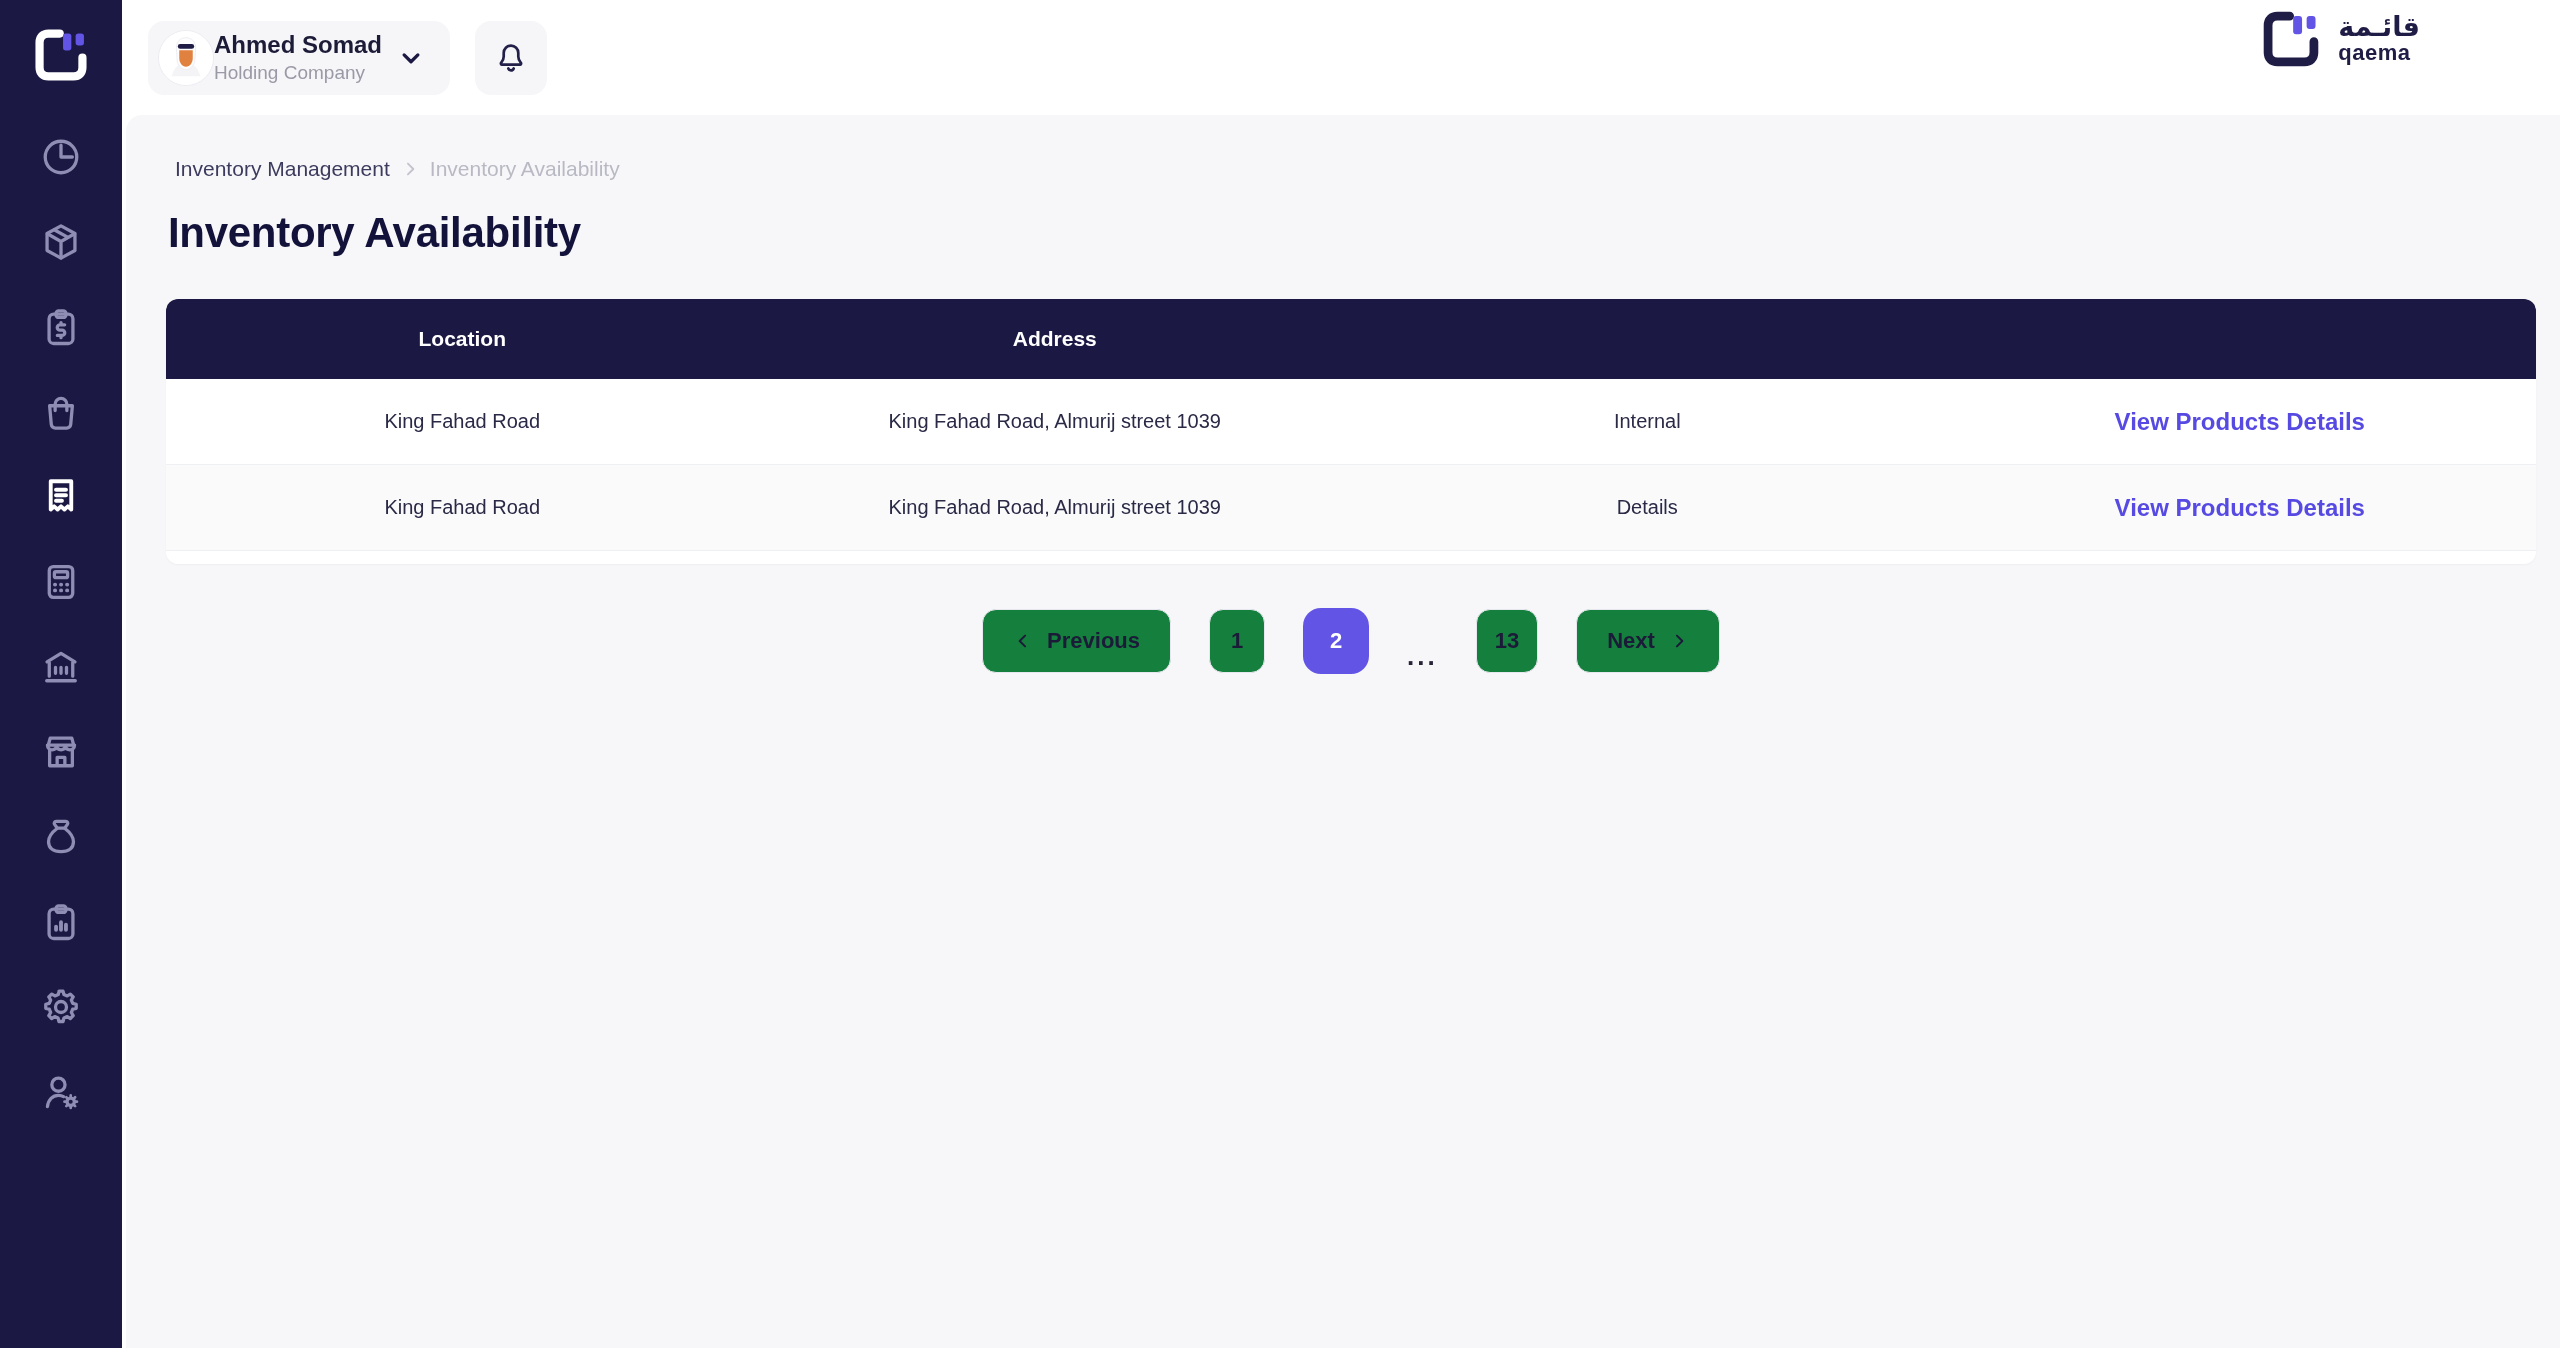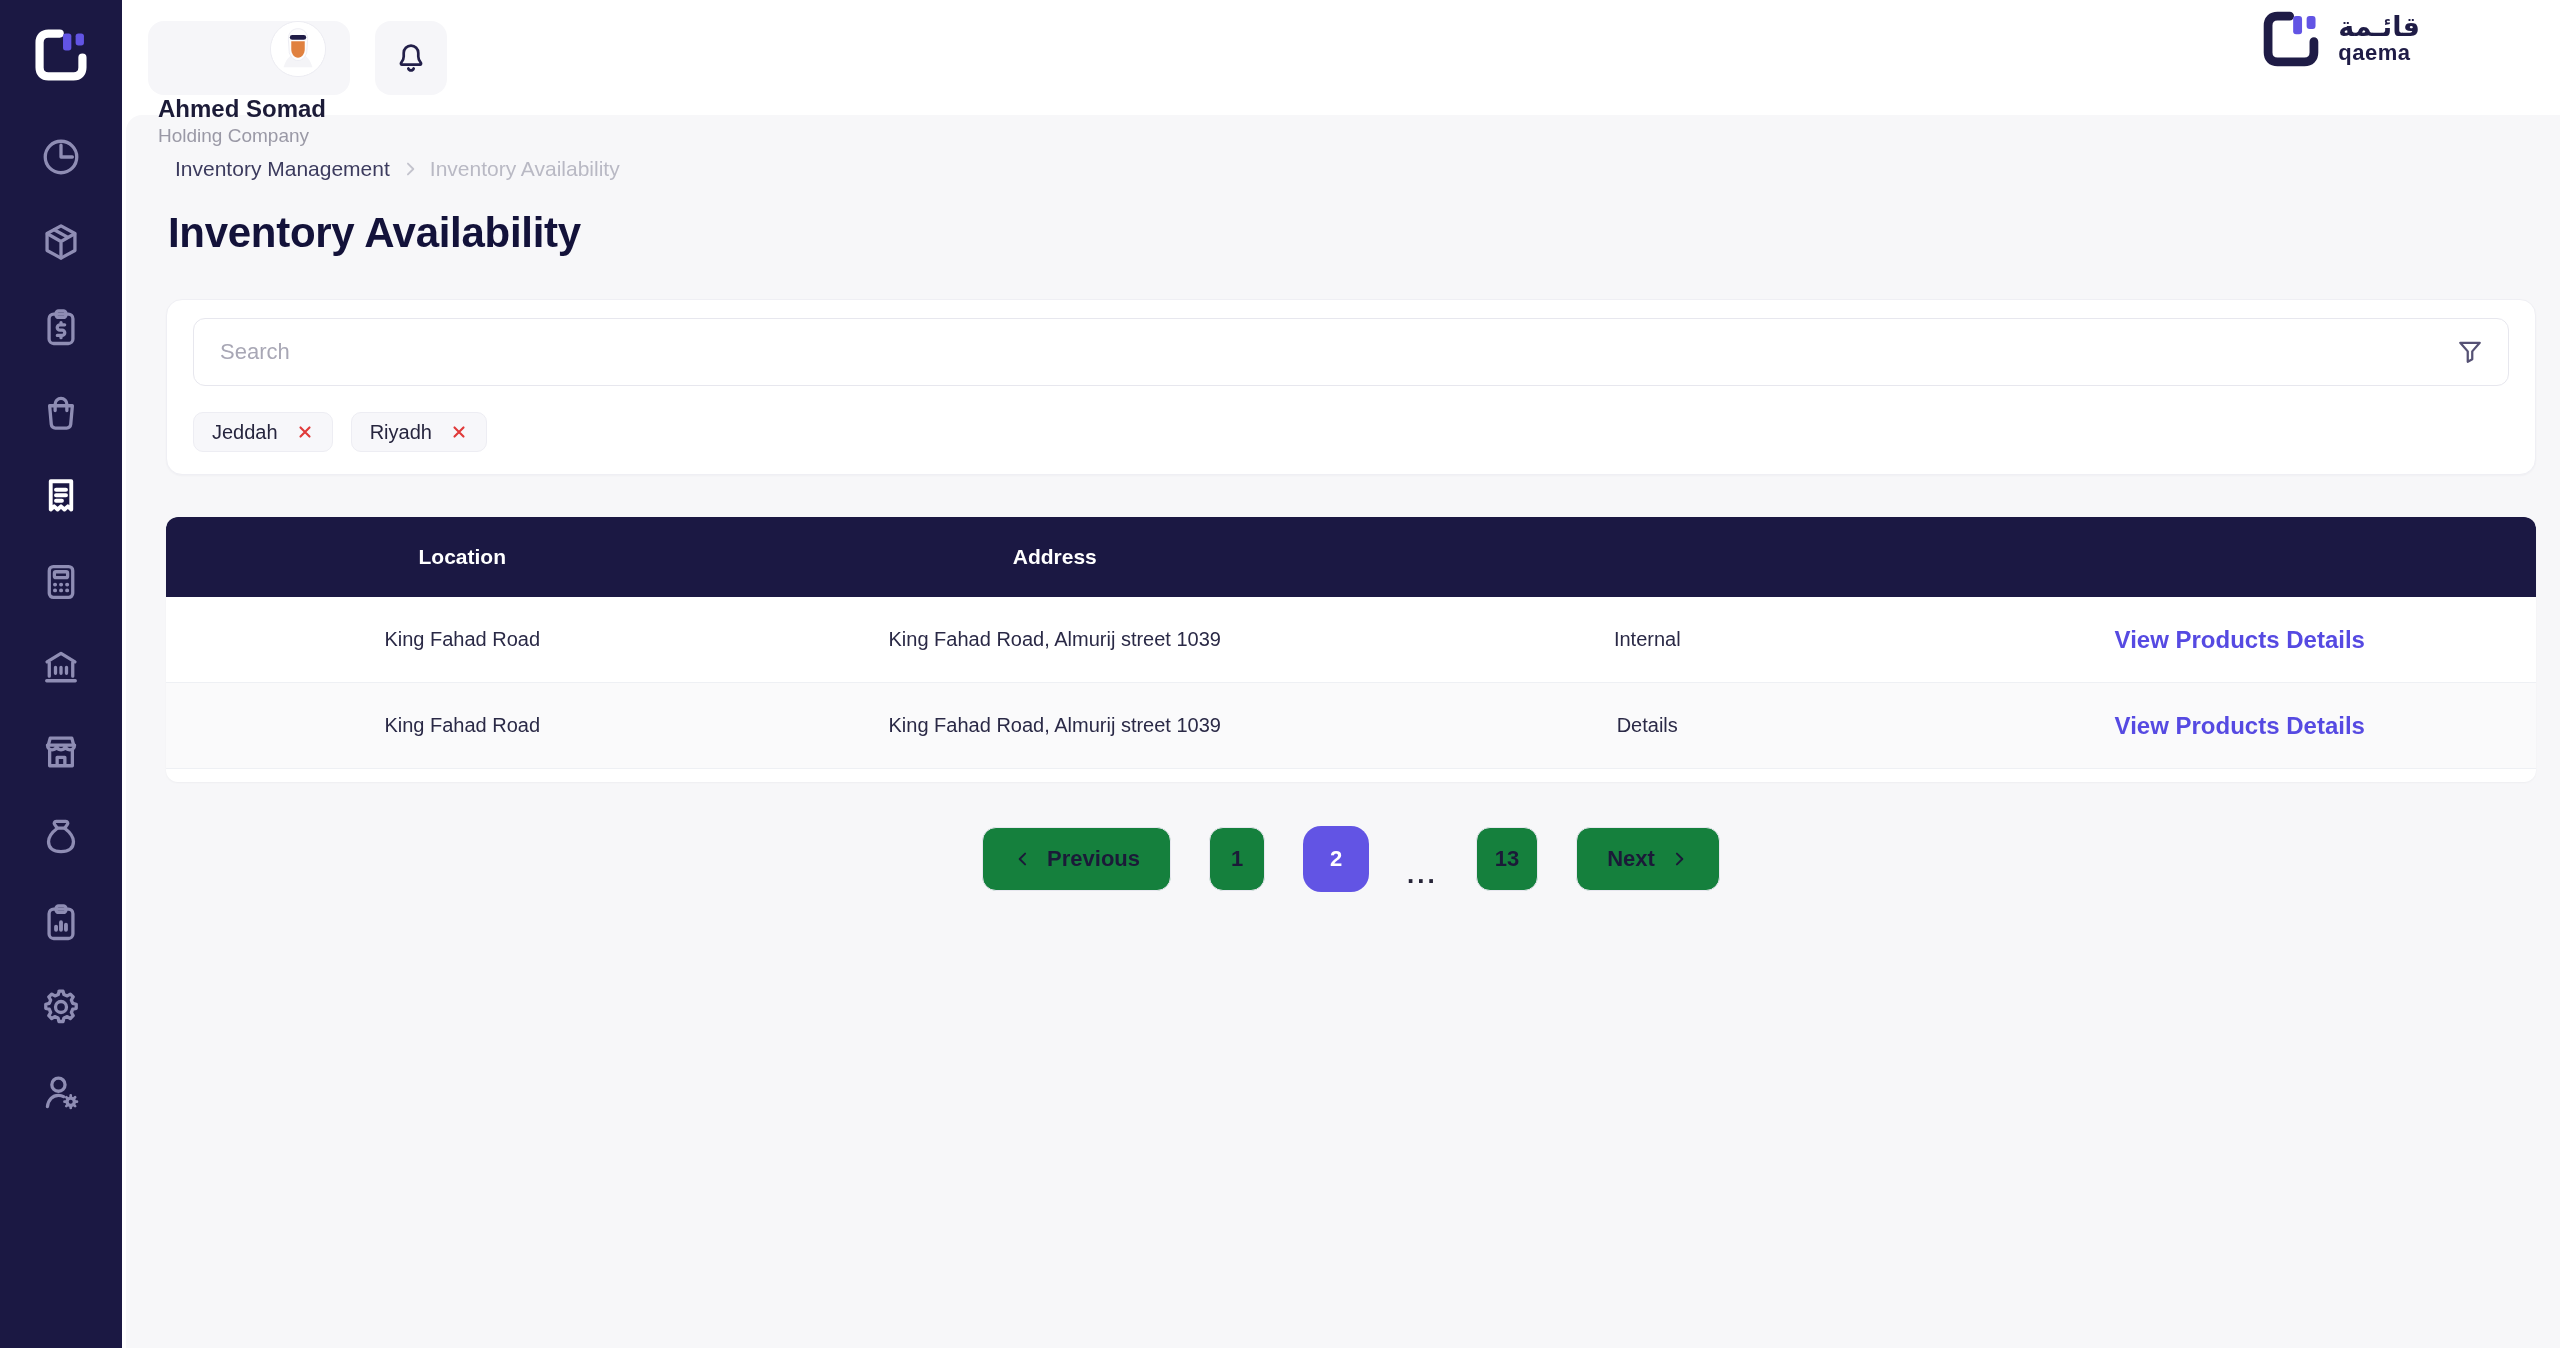--- a/index.html
+++ b/index.html
@@ -17,22 +17,22 @@
   .side-nav { margin-top: 50px; display: flex; flex-direction: column; gap: 39px; align-items: center; }
   .nav-item { width: 46px; height: 46px; display: flex; align-items: center; justify-content: center; cursor: pointer; }
   .nav-item svg { width: 44px; height: 44px; stroke: #8f8db4; fill: none; stroke-width: 1.8; stroke-linecap: round; stroke-linejoin: round; }
   .nav-item.active svg { stroke: #ffffff; stroke-width: 2.1; }
 
   
   .main { flex: 1; display: flex; flex-direction: column; background: #ffffff; min-width: 0; }
   .topbar { height: 115px; background: #ffffff; display: flex; align-items: center; padding-left: 26px; position: relative; flex: 0 0 115px; }
 
   .user-chip {
-    display: flex; align-items: flex-end; gap: 18px; background: #f6f6f9;
-    border-radius: 16px; height: 74px; padding: 0 24px 0 10px; cursor: pointer; flex-direction: column;
+    display: flex; align-items: center; background: #f6f6f9;
+    border-radius: 16px; height: 74px; padding: 0 24px 0 10px; cursor: pointer;
   }
   .avatar { width: 56px; height: 56px; border-radius: 50%; overflow: hidden; background: #ffffff; border: 1px solid #ececf2; flex: 0 0 56px; }
   .user-text .name { font-size: 24px; font-weight: 700; color: #1c1b38; line-height: 1.15; }
   .user-text .role { font-size: 19px; color: #9a99a6; margin-top: 3px; }
   .chev-down { width: 30px; height: 30px; margin-left: 14px; }
 
   .bell-btn {
     margin-left: 25px; width: 72px; height: 74px; background: #f6f6f9; border: none;
     border-radius: 16px; display: flex; align-items: center; justify-content: center; cursor: pointer;
   }
@@ -254,42 +254,20 @@
       <div class="breadcrumb">
         <span class="crumb-current">Inventory Management</span>
         <svg class="crumb-sep" viewBox="0 0 24 24" fill="none" stroke="#c3c3cd" stroke-width="2.2" stroke-linecap="round" stroke-linejoin="round">
             <path d="M9.5 5.5L16 12l-6.5 6.5"></path>
           </svg>
         <span class="crumb-muted">Inventory Availability</span>
       </div>
 
       <h1 class="page-title">Inventory Availability</h1>
 
-      <section class="search-card">
-        <div class="search-box">
-          <input class="search-input" type="text" placeholder="Search" style="">
-          <svg class="funnel" viewBox="0 0 24 24" fill="none" stroke="#555174" stroke-width="1.8" stroke-linecap="round" stroke-linejoin="round">
-              <path d="M4.2 4.6h15.6l-6 6.9v6.3l-3.6 2v-8.3l-6-6.9z"></path>
-            </svg>
-        </div>
-        <div class="chips">
-          <span class="chip">
-            <span class="chip-label">Jeddah</span>
-            <svg class="chip-x" viewBox="0 0 22 22" fill="none" stroke="#e03a3a" stroke-width="2.6" stroke-linecap="round">
-                <path d="M5.5 5.5l11 11M16.5 5.5l-11 11"></path>
-              </svg>
-          </span>
-          <span class="chip">
-            <span class="chip-label">Riyadh</span>
-            <svg class="chip-x" viewBox="0 0 22 22" fill="none" stroke="#e03a3a" stroke-width="2.6" stroke-linecap="round">
-                <path d="M5.5 5.5l11 11M16.5 5.5l-11 11"></path>
-              </svg>
-          </span>
-        </div>
-      </section>
 
       <section class="table-card">
         <div class="t-head">
           <div class="th">Location</div>
           <div class="th">Address</div>
           <div class="th"></div>
         </div>
         <div class="t-row">
           <div class="td">King Fahad Road</div>
           <div class="td">King Fahad Road, Almurij street 1039</div>

